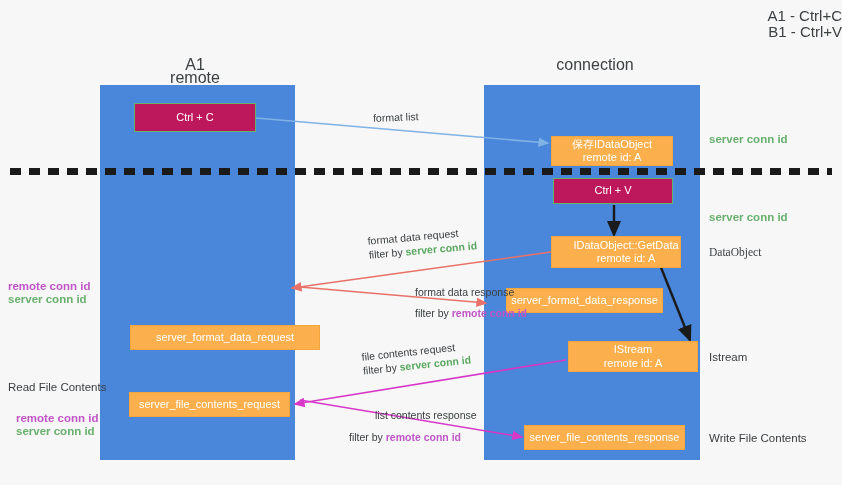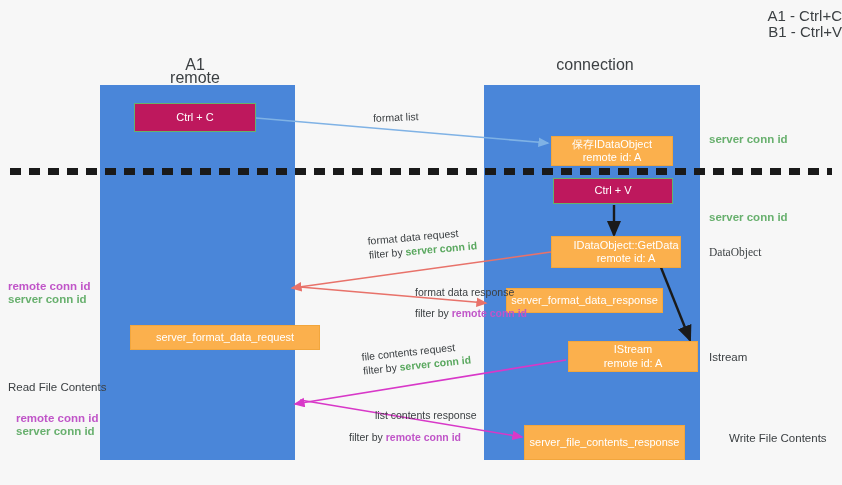--- a/index.html
+++ b/index.html
@@ -154,35 +154,36 @@
 
     <line x1="300" y1="400" x2="522" y2="437" stroke="#d838c8" stroke-width="1.6" marker-end="url(#ar-magenta)"></line>
   </svg>
 
   <div class="abs" id="dash-line"></div>
 
   <div class="abs box box-green" style="left:134px; top:103px; width:122px; height:29px;">Ctrl + C</div>
 
   <div class="abs box box-orange" style="left:130px; top:277px; width:190px; height:25px;margin-top:48px;">server_format_data_request</div>
 
+  <div class="abs box box-orange" style="left:129px; top:392px; width:161px; height:25px;">server_file_contents_request</div>
 
   <div class="abs box box-orange" style="left:551px; top:128px; width:122px; height:30px;margin-top:8px;">保存IDataObject
 remote id: A</div>
 
   <div class="abs box box-green" style="left:553px; top:178px; width:120px; height:26px;">Ctrl + V</div>
 
   <div class="abs box box-orange" style="left:551px; top:236px; width:130px; height:32px;padding-left:20px;">IDataObject::GetData
 remote id: A</div>
 
   <div class="abs box box-orange" style="left:506px; top:288px; width:157px; height:25px;">server_format_data_response</div>
 
   <div class="abs box box-orange" style="left:568px; top:341px; width:130px; height:31px;">IStream
 remote id: A</div>
 
-  <div class="abs box box-orange" style="left:524px; top:425px; width:161px; height:35px;">server_file_contents_response</div>
+  <div class="abs box box-orange" style="left:524px; top:425px; width:161px; height:25px;">server_file_contents_response</div>
 
   <div class="abs edge-label" style="left:373px; top:110px; transform:rotate(-2.2deg);">format list</div>
 
   <div class="abs edge-label" style="left:368px; top:229px; transform:rotate(-5deg);">
     <div>format data request</div>
     <div><span>filter by </span><span class="hl-green">server conn id</span></div>
   </div>
 
   <div class="abs edge-label" style="left:371px; top:285px;margin-left:44px;">
     <div>format data response</div>
@@ -200,21 +201,21 @@
   </div>
 
   <div class="abs side-label c-green" style="left:709px; top:132px;">server conn id</div>
 
   <div class="abs side-label c-green" style="left:709px; top:210px;">server conn id</div>
 
   <div class="abs side-label c-dark" style="left:709px; top:245px;font-family:Liberation Serif, serif;">DataObject</div>
 
   <div class="abs side-label c-dark" style="left:709px; top:350px;">Istream</div>
 
-  <div class="abs side-label c-dark" style="left:709px; top:431px;margin-left:20px;">Write File Contents</div>
+  <div class="abs side-label c-dark" style="left:709px; top:431px;">Write File Contents</div>
 
   <div class="abs side-label c-purple" style="left:8px; top:279px;">remote conn id</div>
   <div class="abs side-label c-green" style="left:8px; top:292px;">server conn id</div>
 
   <div class="abs side-label c-dark" style="left:8px; top:380px;">Read File Contents</div>
   <div class="abs side-label c-purple" style="left:16px; top:411px;">remote conn id</div>
   <div class="abs side-label c-green" style="left:16px; top:424px;">server conn id</div>
 
 </div>
 

